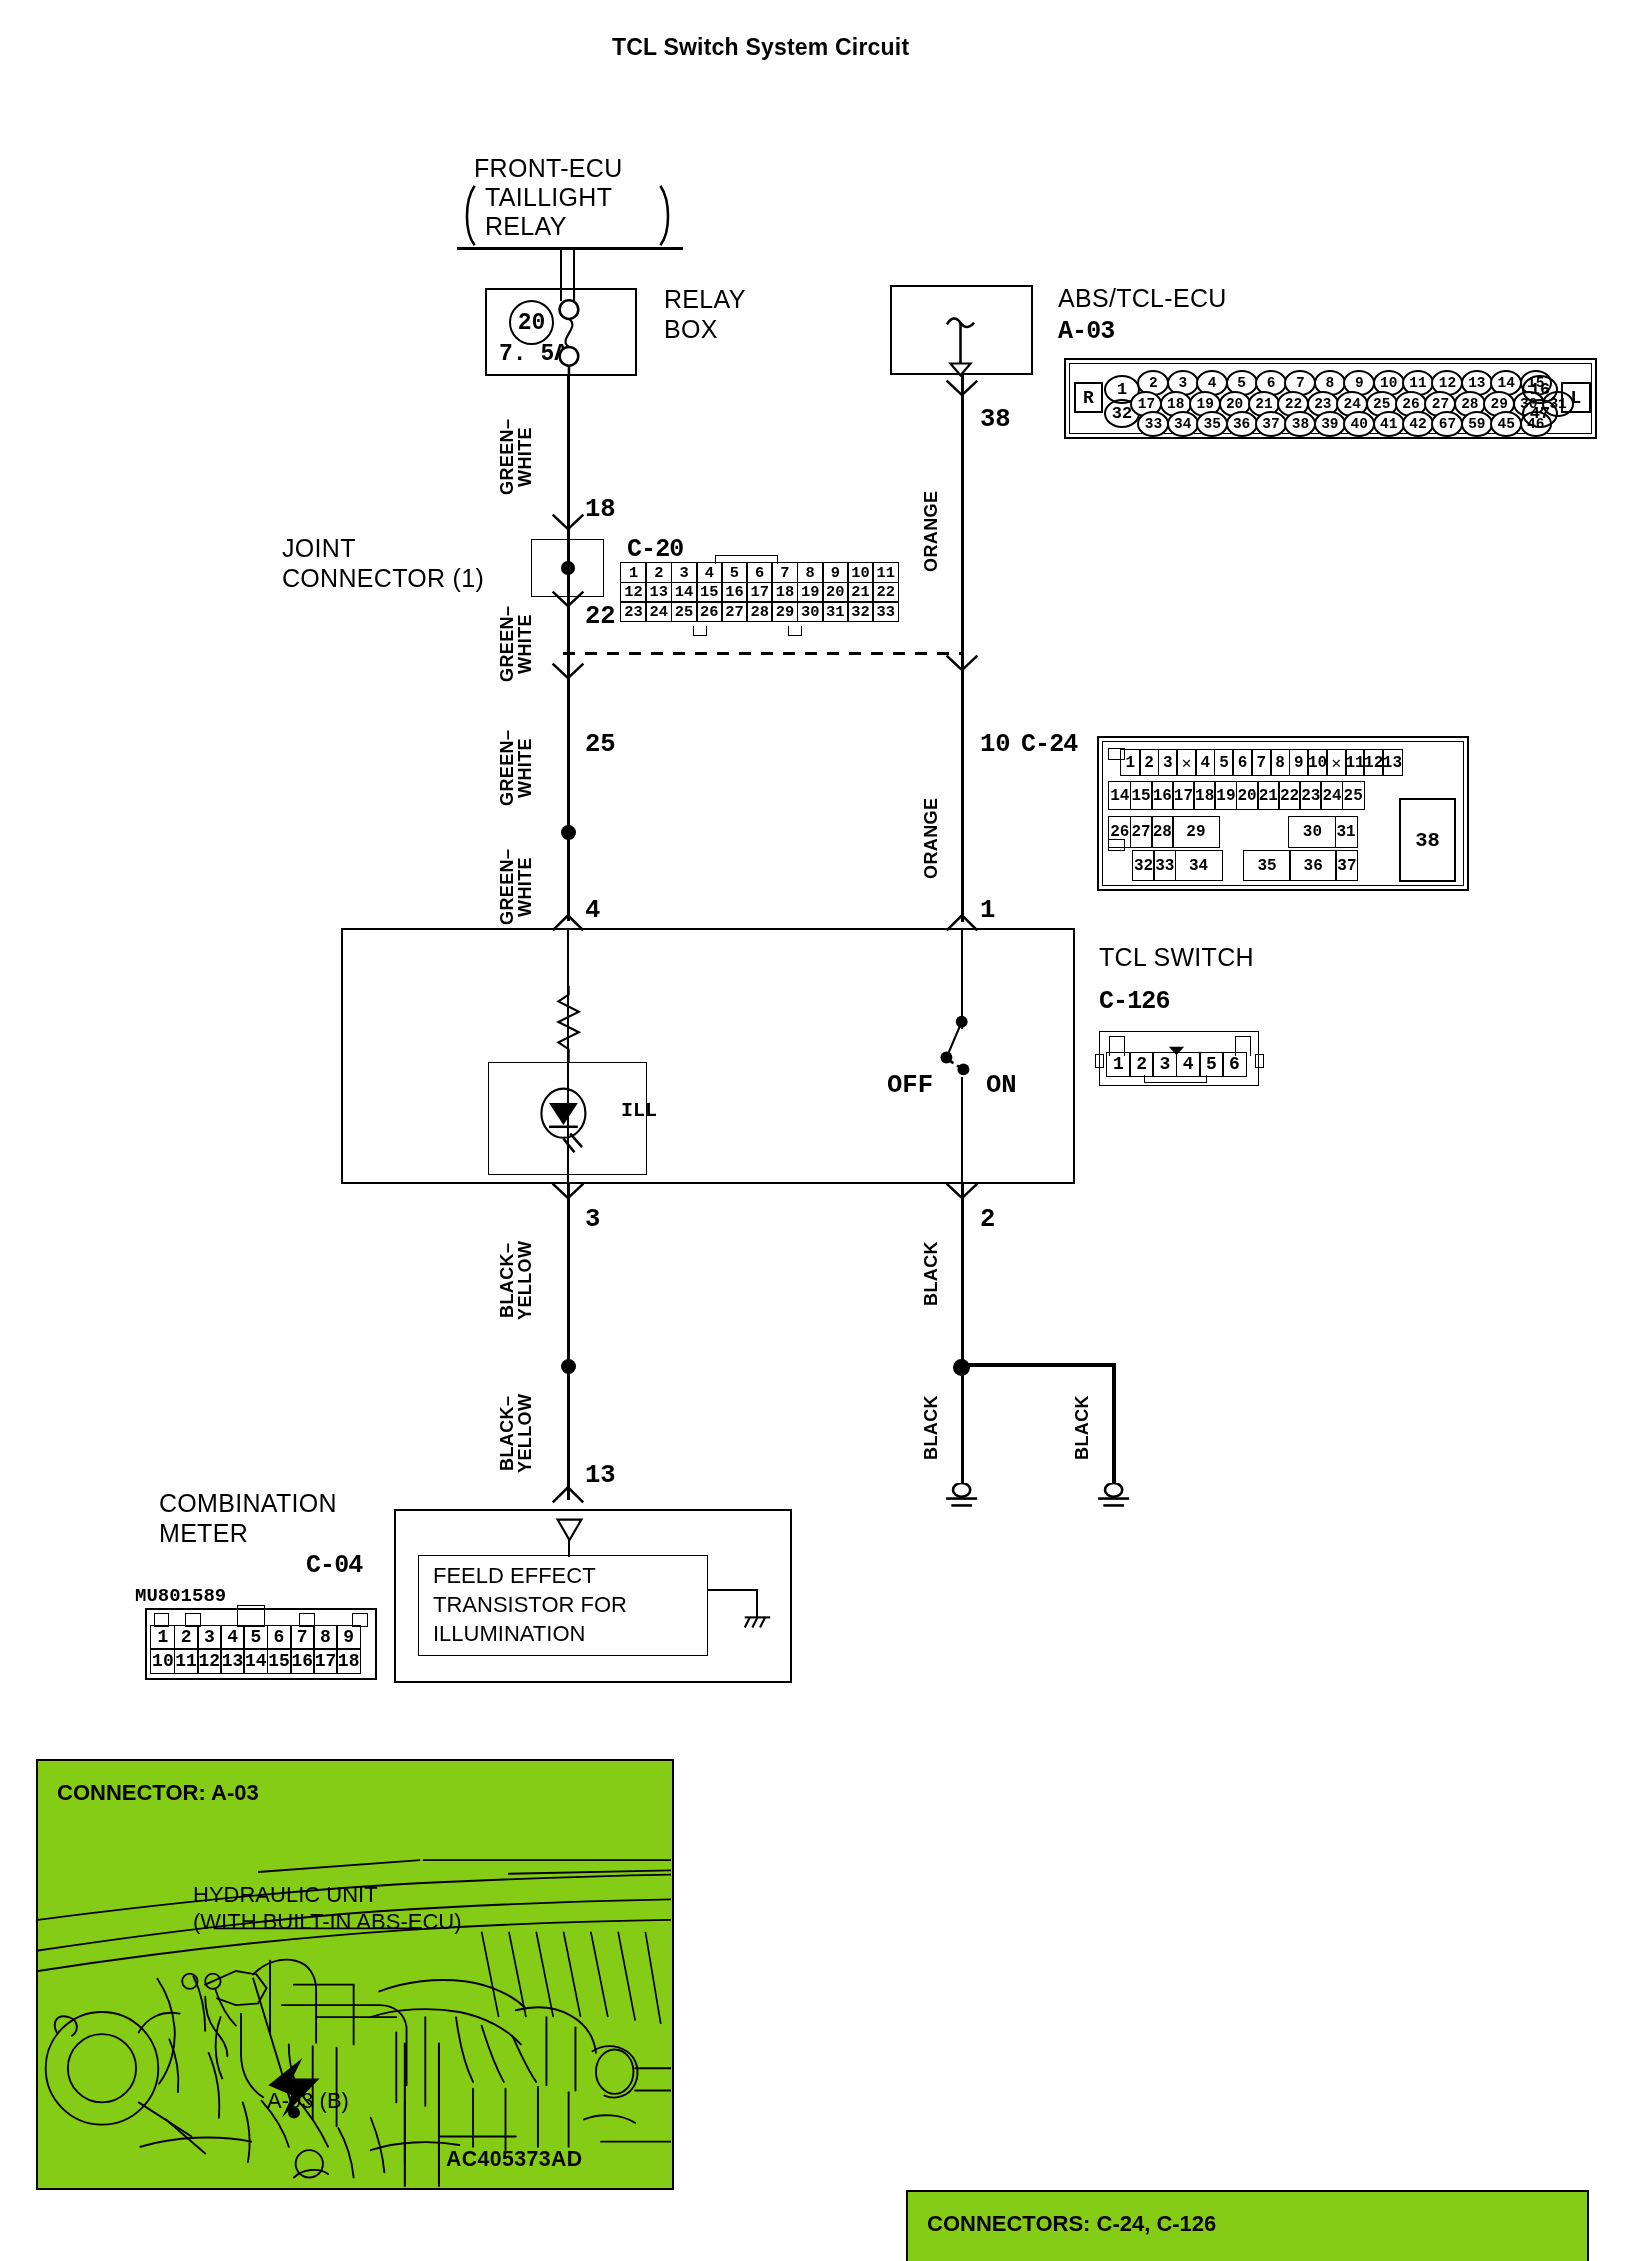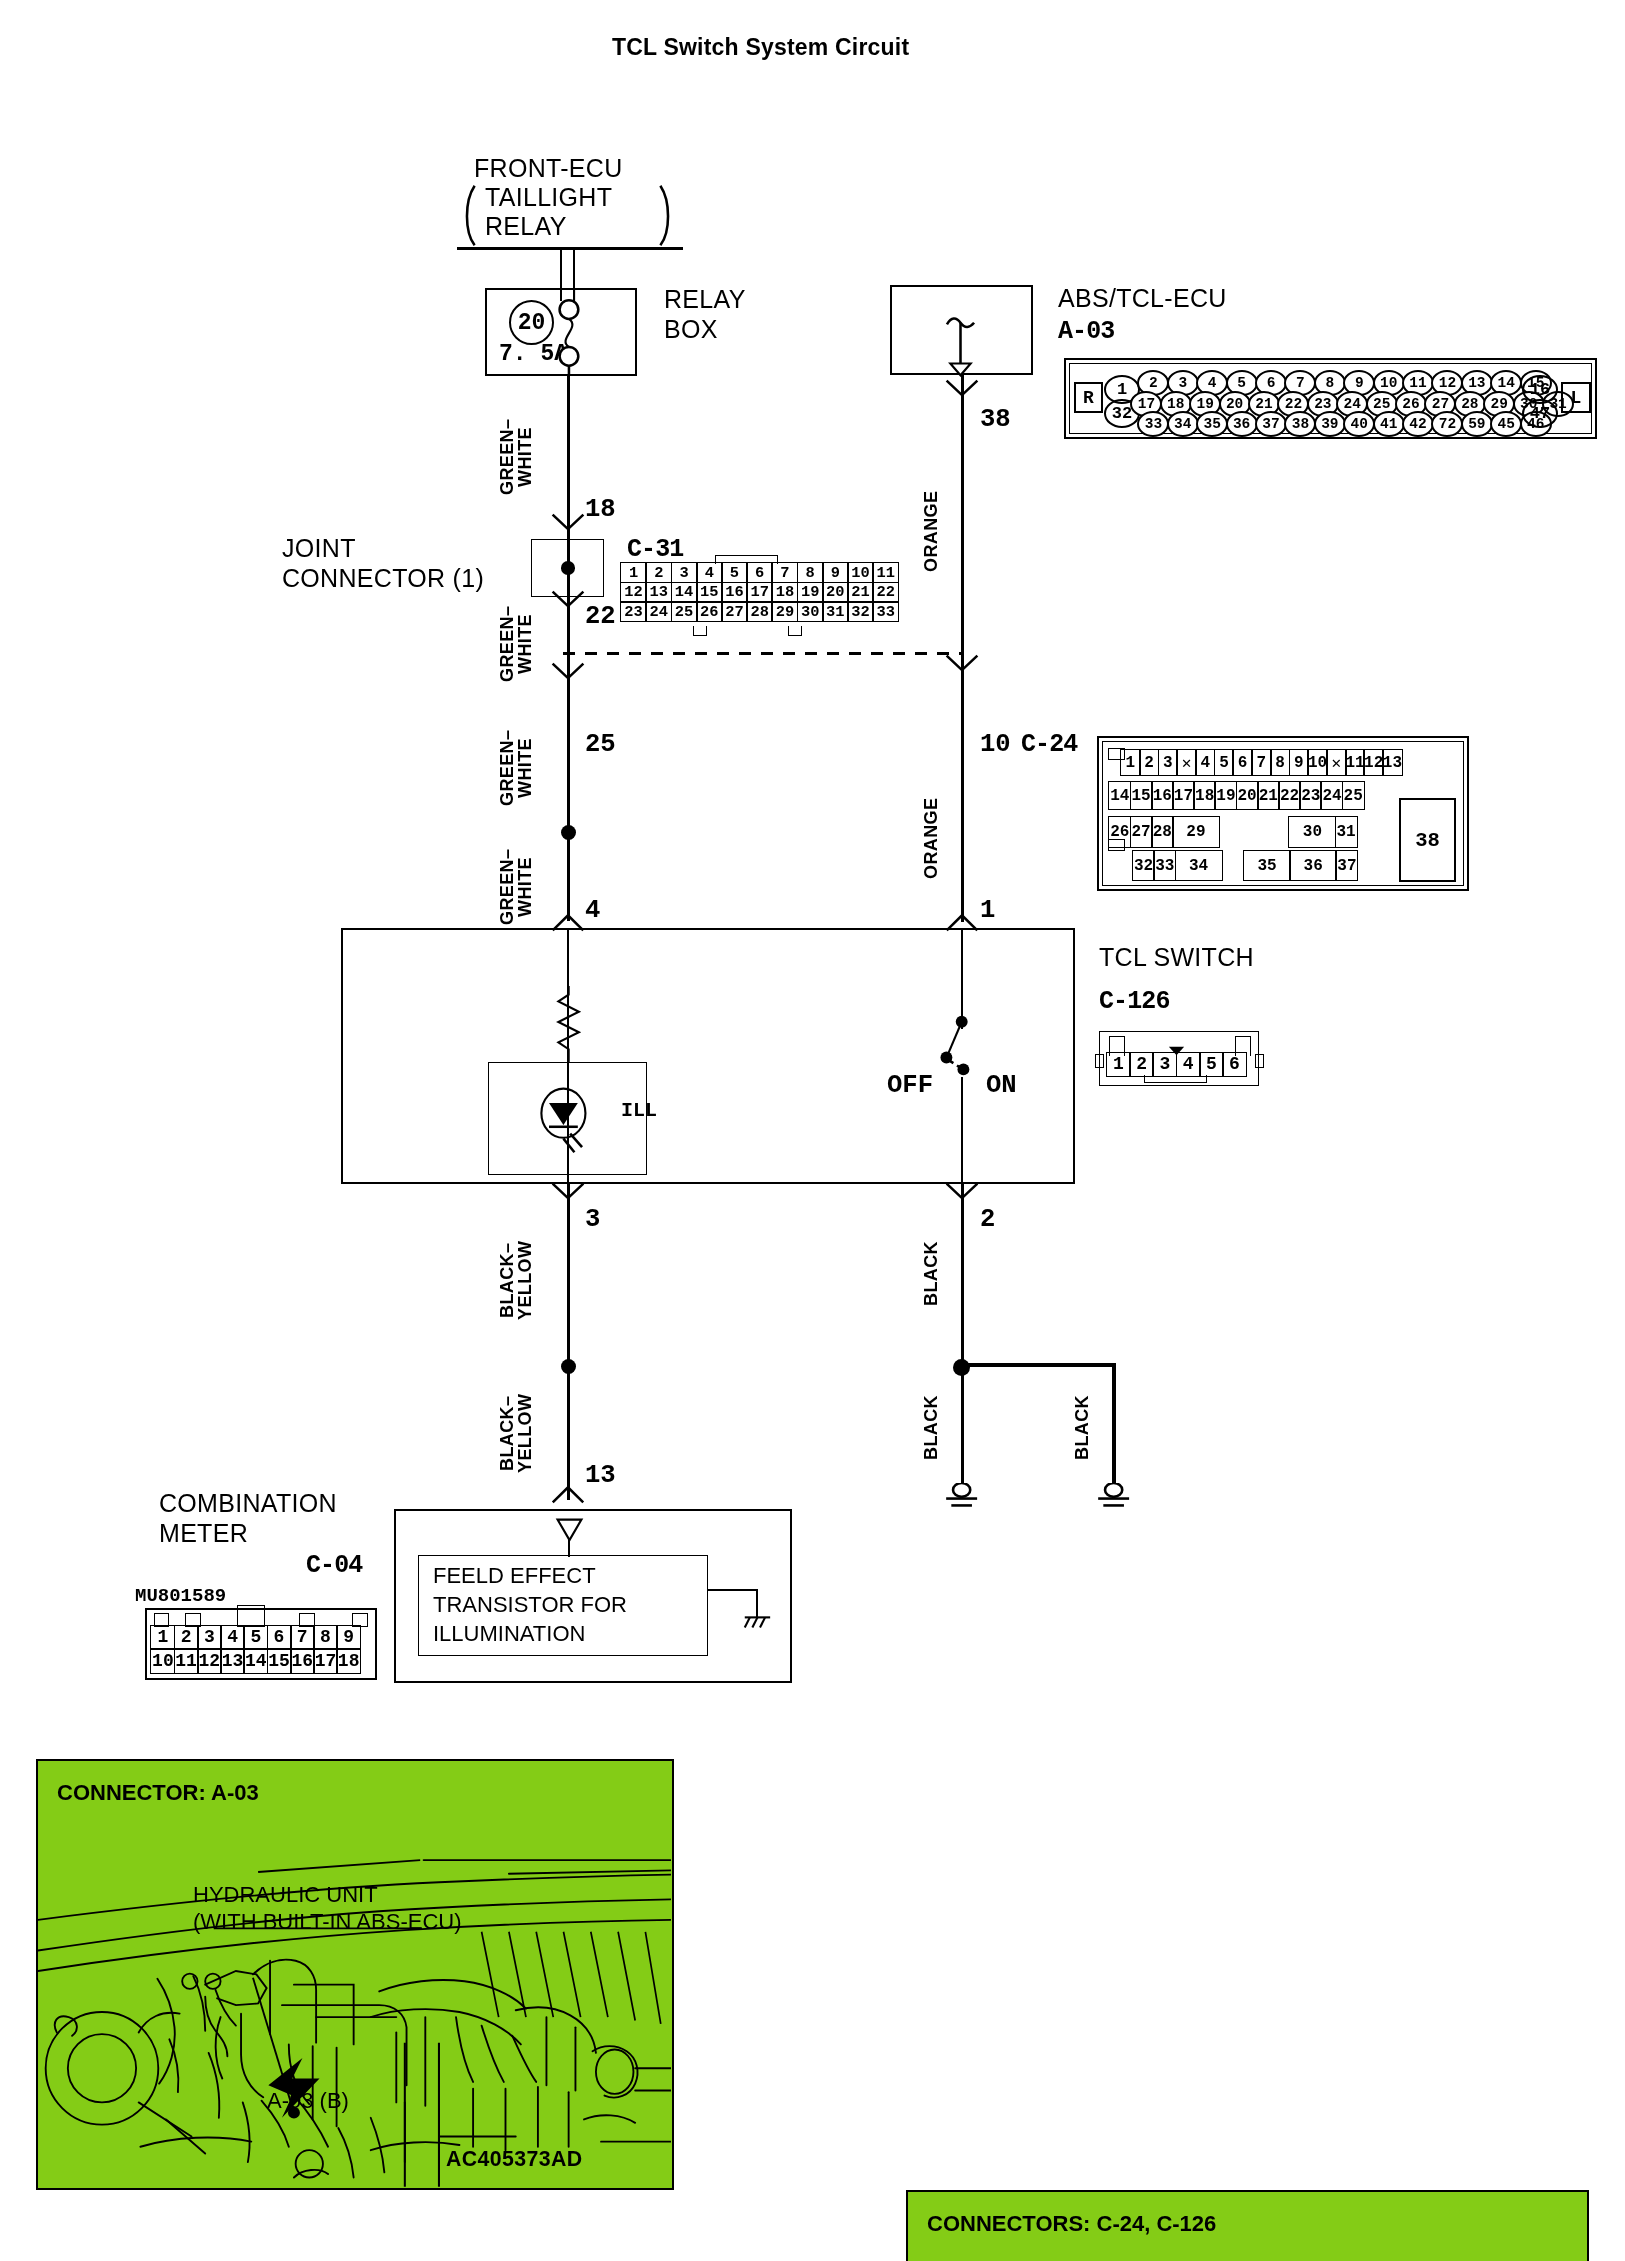--- a/index.html
+++ b/index.html
@@ -71,21 +71,21 @@
 <div class="abs" style="left:550px;top:512px;">
   <svg width="36" height="20.5" viewBox="0 0 42 24">
       <path d="M3 3 L21 20 L39 3" stroke="#000" stroke-width="3" fill="none"></path>
     </svg>
 </div>
 
 <div class="abs lbl" style="left:282px;top:534px;">JOINT</div>
 <div class="abs lbl" style="left:282px;top:564px;">CONNECTOR (1)</div>
 <div class="abs box2" style="left:531px;top:539px;width:73px;height:58px;"></div>
 <div class="abs" style="left:561px;top:561px;width:13.7px;height:13.7px;background:#000;border-radius:50%;"></div>
-<div class="abs bold-code" style="left:627px;top:535px;">C-31</div>
+<div class="abs bold-code" style="left:627px;top:535px;">C-20</div>
 
 <div class="abs" style="left:550px;top:589px;">
   <svg width="36" height="20.5" viewBox="0 0 42 24">
       <path d="M3 3 L21 20 L39 3" stroke="#000" stroke-width="3" fill="none"></path>
     </svg>
 </div>
 <div class="abs pin" style="left:585px;top:602px;">22</div>
 <div class="abs wirelab" style="left:498px;top:597px;height:94px;">GREEN–
 WHITE</div>
 
@@ -163,21 +163,21 @@
       <div style="width: 28px; height: 22px; border: 2.1px solid rgb(0, 0, 0); border-radius: 50%; display: flex; align-items: center; justify-content: center; margin-left: -2.6px; background: rgb(255, 255, 255); font-family: &quot;Liberation Mono&quot;, monospace; font-weight: bold; font-size: 14.5px;">33</div>
       <div style="width: 28px; height: 22px; border: 2.1px solid rgb(0, 0, 0); border-radius: 50%; display: flex; align-items: center; justify-content: center; margin-left: -2.6px; background: rgb(255, 255, 255); font-family: &quot;Liberation Mono&quot;, monospace; font-weight: bold; font-size: 14.5px;">34</div>
       <div style="width: 28px; height: 22px; border: 2.1px solid rgb(0, 0, 0); border-radius: 50%; display: flex; align-items: center; justify-content: center; margin-left: -2.6px; background: rgb(255, 255, 255); font-family: &quot;Liberation Mono&quot;, monospace; font-weight: bold; font-size: 14.5px;">35</div>
       <div style="width: 28px; height: 22px; border: 2.1px solid rgb(0, 0, 0); border-radius: 50%; display: flex; align-items: center; justify-content: center; margin-left: -2.6px; background: rgb(255, 255, 255); font-family: &quot;Liberation Mono&quot;, monospace; font-weight: bold; font-size: 14.5px;">36</div>
       <div style="width: 28px; height: 22px; border: 2.1px solid rgb(0, 0, 0); border-radius: 50%; display: flex; align-items: center; justify-content: center; margin-left: -2.6px; background: rgb(255, 255, 255); font-family: &quot;Liberation Mono&quot;, monospace; font-weight: bold; font-size: 14.5px;">37</div>
       <div style="width: 28px; height: 22px; border: 2.1px solid rgb(0, 0, 0); border-radius: 50%; display: flex; align-items: center; justify-content: center; margin-left: -2.6px; background: rgb(255, 255, 255); font-family: &quot;Liberation Mono&quot;, monospace; font-weight: bold; font-size: 14.5px;">38</div>
       <div style="width: 28px; height: 22px; border: 2.1px solid rgb(0, 0, 0); border-radius: 50%; display: flex; align-items: center; justify-content: center; margin-left: -2.6px; background: rgb(255, 255, 255); font-family: &quot;Liberation Mono&quot;, monospace; font-weight: bold; font-size: 14.5px;">39</div>
       <div style="width: 28px; height: 22px; border: 2.1px solid rgb(0, 0, 0); border-radius: 50%; display: flex; align-items: center; justify-content: center; margin-left: -2.6px; background: rgb(255, 255, 255); font-family: &quot;Liberation Mono&quot;, monospace; font-weight: bold; font-size: 14.5px;">40</div>
       <div style="width: 28px; height: 22px; border: 2.1px solid rgb(0, 0, 0); border-radius: 50%; display: flex; align-items: center; justify-content: center; margin-left: -2.6px; background: rgb(255, 255, 255); font-family: &quot;Liberation Mono&quot;, monospace; font-weight: bold; font-size: 14.5px;">41</div>
       <div style="width: 28px; height: 22px; border: 2.1px solid rgb(0, 0, 0); border-radius: 50%; display: flex; align-items: center; justify-content: center; margin-left: -2.6px; background: rgb(255, 255, 255); font-family: &quot;Liberation Mono&quot;, monospace; font-weight: bold; font-size: 14.5px;">42</div>
-      <div style="width: 28px; height: 22px; border: 2.1px solid rgb(0, 0, 0); border-radius: 50%; display: flex; align-items: center; justify-content: center; margin-left: -2.6px; background: rgb(255, 255, 255); font-family: &quot;Liberation Mono&quot;, monospace; font-weight: bold; font-size: 14.5px;">72</div>
+      <div style="width: 28px; height: 22px; border: 2.1px solid rgb(0, 0, 0); border-radius: 50%; display: flex; align-items: center; justify-content: center; margin-left: -2.6px; background: rgb(255, 255, 255); font-family: &quot;Liberation Mono&quot;, monospace; font-weight: bold; font-size: 14.5px;">67</div>
       <div style="width: 28px; height: 22px; border: 2.1px solid rgb(0, 0, 0); border-radius: 50%; display: flex; align-items: center; justify-content: center; margin-left: -2.6px; background: rgb(255, 255, 255); font-family: &quot;Liberation Mono&quot;, monospace; font-weight: bold; font-size: 14.5px;">59</div>
       <div style="width: 28px; height: 22px; border: 2.1px solid rgb(0, 0, 0); border-radius: 50%; display: flex; align-items: center; justify-content: center; margin-left: -2.6px; background: rgb(255, 255, 255); font-family: &quot;Liberation Mono&quot;, monospace; font-weight: bold; font-size: 14.5px;">45</div>
       <div style="width: 28px; height: 22px; border: 2.1px solid rgb(0, 0, 0); border-radius: 50%; display: flex; align-items: center; justify-content: center; margin-left: -2.6px; background: rgb(255, 255, 255); font-family: &quot;Liberation Mono&quot;, monospace; font-weight: bold; font-size: 14.5px;">46</div>
     </div>
   <div class="abs" style="left:456px;top:14.5px;width:32px;height:25px;border:2.1px solid #000;border-radius:50%;display:flex;align-items:center;justify-content:center;font-family:'Liberation Mono',monospace;font-weight:bold;font-size:17px;">16</div>
   <div class="abs" style="left:456px;top:39px;width:32px;height:25px;border:2.1px solid #000;border-radius:50%;display:flex;align-items:center;justify-content:center;font-family:'Liberation Mono',monospace;font-weight:bold;font-size:17px;">47</div>
   <div class="abs" style="left:495px;top:22px;width:25.6px;height:27px;border:2.6px solid #000;display:flex;align-items:center;justify-content:center;font-family:'Liberation Mono',monospace;font-weight:bold;font-size:18px;">L</div>
 </div>
 
 <div class="abs vline" style="left:961px;top:375px;height:547px;"></div>

